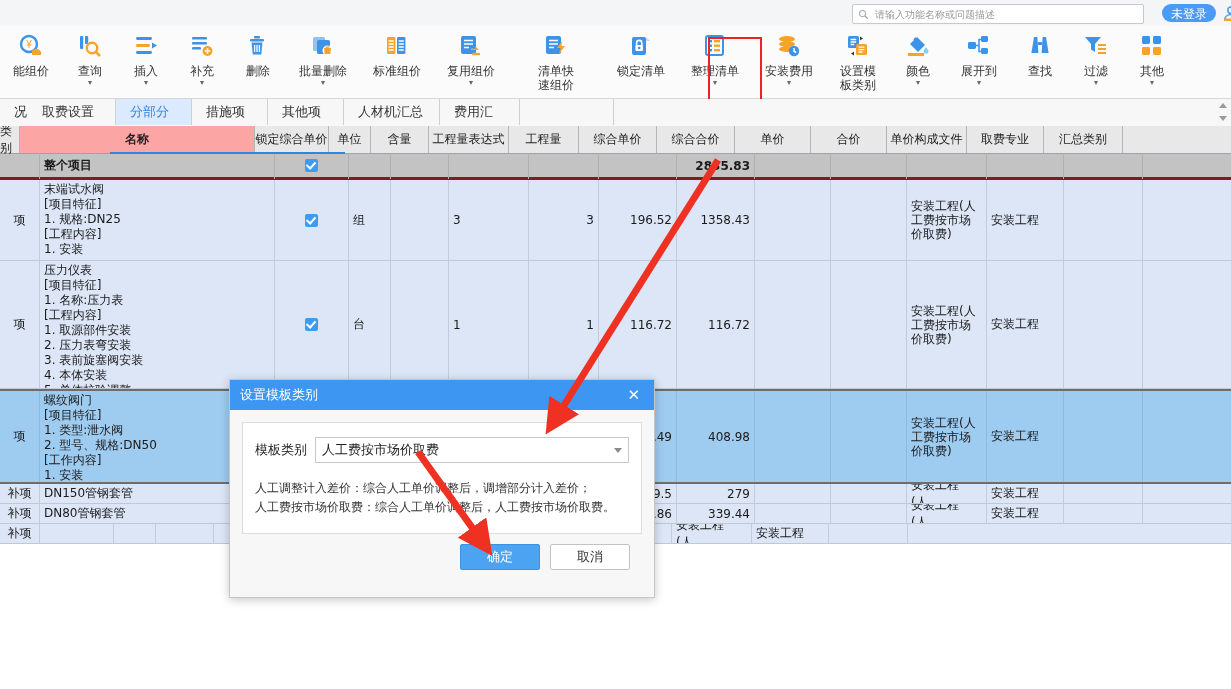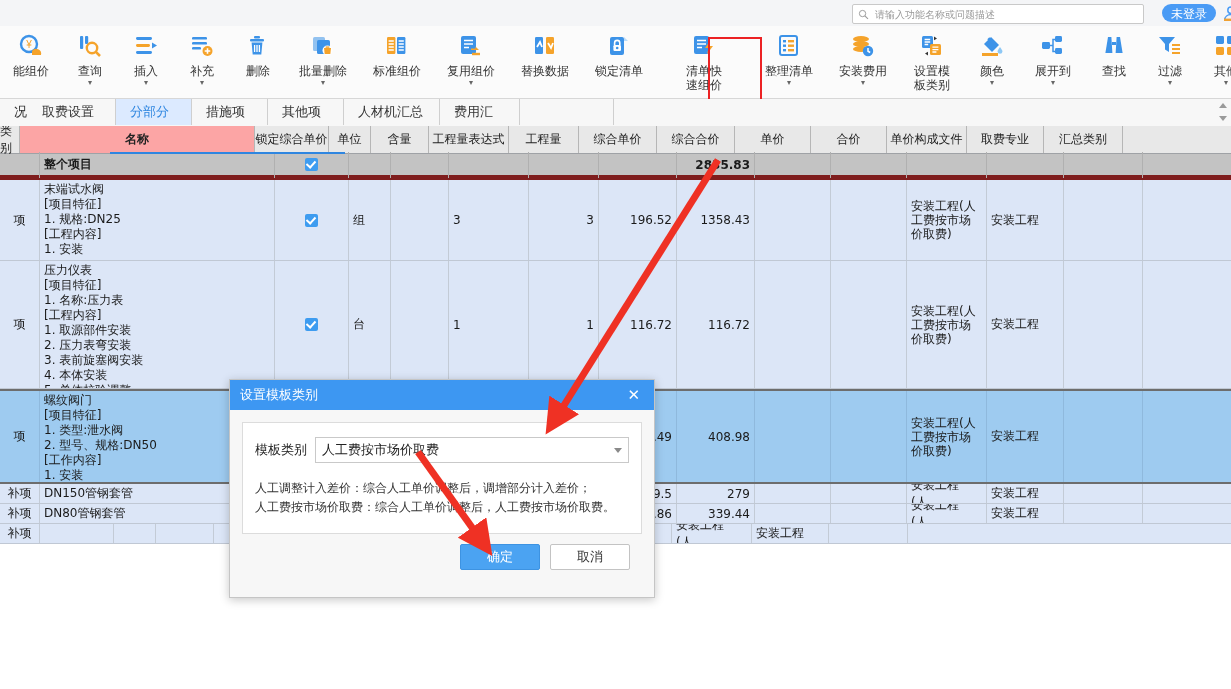--- a/index.html
+++ b/index.html
@@ -43,21 +43,21 @@
   
   .grid{position:absolute;left:0;top:126px;width:1231px;height:563px;background:#fff;overflow:hidden;}
   .ghead{display:flex;height:27px;background:#e8e8e8;border-bottom:1px solid #9fa2a6;}
   .ghead .hc{border-right:1px solid #b6b6b6;box-sizing:border-box;font-size:12px;color:#222;display:flex;align-items:center;justify-content:center;height:27px;}
   .ghead .hc.name{background:#fca5a5;font-weight:bold;}
   .ghead .hc.lock{background:#e8e8e8;}
   .namesep{position:absolute;left:110px;top:152px;width:235px;height:2px;background:#2f86e0;}
 
   .grow{display:flex;border-bottom:1px solid #c0c8d4;box-sizing:border-box;}
   .grow .gc{border-right:1px solid #c3cbd6;box-sizing:border-box;font-size:12px;color:#1a1a1a;padding:2px 4px;overflow:hidden;}
-  .grow.total{background:#c3c3c3;height:26px;align-items:center;border-bottom:5px solid #7f1d1d;}
+  .grow.total{background:#c3c3c3;height:26px;align-items:center;border-bottom:3px solid #7f1d1d;}
   .grow.total .gc{border-right:1px solid #b0b0b0;display:flex;align-items:center;height:26px;}
   .grow.blue{background:#dce6f7;}
   .grow.sel{background:#9ecbf0;border-top:2px solid #6d6d6d;border-bottom:2px solid #6d6d6d;}
   .grow.sel .gc{border-right:1px solid #8fb9dd;}
   .c-center{justify-content:center;text-align:center;display:flex;align-items:center;}
   .c-right{text-align:right;display:flex;align-items:center;justify-content:flex-end;}
   .c-mid{display:flex;align-items:center;}
   .ml{white-space:pre-line;line-height:15px;padding-top:4px;}
   .wrap2{line-height:14px;white-space:normal;word-break:break-all;}
   .cbx{width:13px;height:13px;background:#3e9cf0;border-radius:2px;position:relative;margin:0 auto;cursor:pointer;}
@@ -196,54 +196,43 @@
               <g stroke="#fff" stroke-width="1.4">
                 <path d="M6 7.5h9M6 11h9M6 14.5h5"></path>
               </g>
               <path d="M13 17h8l-3.5-3.6v2.2h-4.5z" fill="#f5a32a"></path>
               <path d="M14 21h8" stroke="#f5a32a" stroke-width="2.4"></path>
             </svg>
           </span>
           <span class="lbl">复用组价</span>
           <span class="caret">▾</span>
         </div>
-        <div class="ritem" style="width:64px">
-          <span class="glyph">
-            <svg width="26" height="26" viewBox="0 0 26 26">
-              <rect x="3" y="4" width="8" height="17" rx="1.3" fill="#3d93e8"></rect>
-              <rect x="14" y="4" width="8" height="17" rx="1.3" fill="#f5a32a"></rect>
-              <path d="M5 14l3-5 2 5" stroke="#fff" stroke-width="1.8" fill="none"></path>
-              <path d="M16 10l3 5 2-5" stroke="#fff" stroke-width="1.8" fill="none"></path>
-            </svg>
-          </span>
-          <span class="lbl">替换数据</span>
+        <div class="ritem" style="width:86px">
+          <span class="glyph">
+            <svg width="26" height="26" viewBox="0 0 26 26">
+              <rect x="3" y="3" width="15" height="18" rx="2" fill="#3d93e8"></rect>
+              <g stroke="#fff" stroke-width="1.4">
+                <path d="M6 7.5h9M6 11h9M6 14.5h5"></path>
+              </g>
+              <path d="M19 8l-5 7h3.6l-1.6 6 6-8h-3.6z" fill="#f5a32a"></path>
+            </svg>
+          </span>
+          <span class="lbl two">清单快速组价</span>
         </div>
         <div class="ritem" style="width:64px">
           <span class="glyph">
             <svg width="26" height="26" viewBox="0 0 26 26">
               <rect x="4" y="4" width="14" height="18" rx="2" fill="#3d93e8"></rect>
               <path d="M18 4l4 4h-4z" fill="#bcdcf8"></path>
               <path d="M8.6 12V10a2.6 2.6 0 0 1 5.2 0v2" fill="none" stroke="#fff" stroke-width="1.6"></path>
               <rect x="7.4" y="12" width="7.6" height="6" rx="1.2" fill="#fff"></rect>
               <circle cx="11.2" cy="15" r="1.3" fill="#3d93e8"></circle>
             </svg>
           </span>
           <span class="lbl">锁定清单</span>
-        </div>
-        <div class="ritem" style="width:86px">
-          <span class="glyph">
-            <svg width="26" height="26" viewBox="0 0 26 26">
-              <rect x="3" y="3" width="15" height="18" rx="2" fill="#3d93e8"></rect>
-              <g stroke="#fff" stroke-width="1.4">
-                <path d="M6 7.5h9M6 11h9M6 14.5h5"></path>
-              </g>
-              <path d="M19 8l-5 7h3.6l-1.6 6 6-8h-3.6z" fill="#f5a32a"></path>
-            </svg>
-          </span>
-          <span class="lbl two">清单快速组价</span>
         </div>
         <div class="ritem" style="width:64px">
           <span class="glyph">
             <svg width="26" height="26" viewBox="0 0 26 26">
               <rect x="4" y="3" width="17" height="19" rx="2" fill="none" stroke="#3d93e8" stroke-width="2"></rect>
               <g fill="#3d93e8">
                 <rect x="7" y="7" width="3" height="2.4"></rect>
                 <rect x="7" y="11.5" width="3" height="2.4"></rect>
                 <rect x="7" y="16" width="3" height="2.4"></rect>
               </g>

